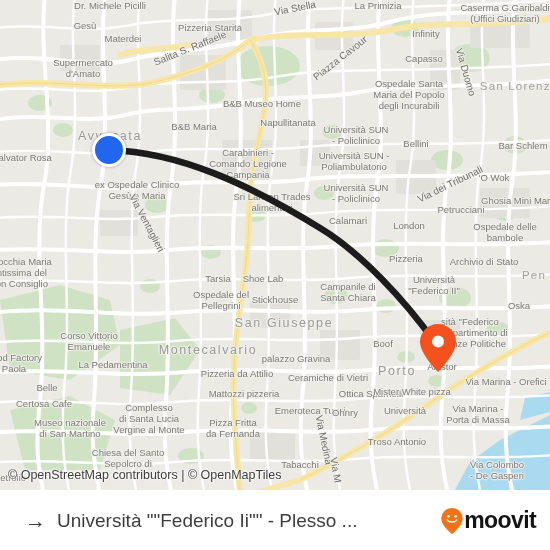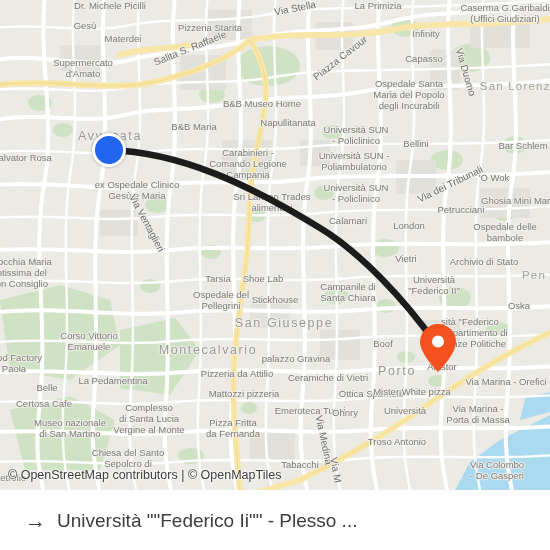--- a/index.html
+++ b/index.html
@@ -263,21 +263,21 @@
 bambole</div>
         <div class="lbl poi" style="left: 137px; top: 178px; margin-top: 12px;">ex Ospedale Clinico
 Gesù e Maria</div>
         <div class="lbl poi" style="left: 248px; top: 163px;">Carabinieri -
 Comando Legione
 Campania</div>
         <div class="lbl poi" style="left: 272px; top: 202px;">Sri Lankan Trades
 alimentari</div>
         <div class="lbl poi" style="left: 22px; top: 157px;">Salvator Rosa</div>
         <div class="lbl road" style="left: 147px; top: 223px; transform: translate(-50%, -50%) rotate(62deg);">Via Ventaglieri</div>
-        <div class="lbl poi" style="left: 406px; top: 258px;">Vietri</div>
+        <div class="lbl poi" style="left: 406px; top: 258px;">Pizzeria</div>
         <div class="lbl poi" style="left: 484px; top: 261px;">Archivio di Stato</div>
         <div class="lbl area2" style="left: 534px; top: 275px;">Pen</div>
         <div class="lbl poi" style="left: 434px; top: 285px;">Università
 "Federico II"</div>
         <div class="lbl poi" style="left: 519px; top: 305px;">Oska</div>
         <div class="lbl poi" style="left: 470px; top: 332px;">sità "Federico
 II" Dipartimento di
 Scienze Politiche</div>
         <div class="lbl poi" style="left: 16px; top: 272px;">Parrocchia Maria
 Santissima del
@@ -306,21 +306,21 @@
         <div class="lbl poi" style="left: 345px; top: 412px;">Ohnry</div>
         <div class="lbl poi" style="left: 412px; top: 391px;">Mister White pizza</div>
         <div class="lbl poi" style="left: 405px; top: 410px;">Università</div>
         <div class="lbl poi" style="left: 478px; top: 414px;">Via Marina -
 Porta di Massa</div>
         <div class="lbl poi" style="left: 397px; top: 441px;">Troso Antonio</div>
         <div class="lbl road" style="left: 324px; top: 440px; transform: translate(-50%, -50%) rotate(78deg);">Via Medina</div>
         <div class="lbl poi" style="left: 233px; top: 428px;">Pizza Fritta
 da Fernanda</div>
         <div class="lbl poi" style="left: 300px; top: 464px;">Tabacchi</div>
-        <div class="lbl poi" style="left: 102px; top: 380px; padding-left: 22px;">La Pedamentina</div>
+        <div class="lbl poi" style="left: 102px; top: 364px; padding-left: 22px;">La Pedamentina</div>
         <div class="lbl poi" style="left: 47px; top: 387px;">Belle</div>
         <div class="lbl poi" style="left: 44px; top: 403px;">Certosa Cafe</div>
         <div class="lbl poi" style="left: 70px; top: 428px;">Museo nazionale
 di San Martino</div>
         <div class="lbl poi" style="left: 149px; top: 418px;">Complesso
 di Santa Lucia
 Vergine al Monte</div>
         <div class="lbl poi" style="left: 128px; top: 458px;">Chiesa del Santo
 Sepolcro di</div>
         <div class="lbl poi" style="left: 14px; top: 363px;">Food Factory
@@ -346,14 +346,23 @@
     <div class="attrib">
       <span>© OpenStreetMap contributors | © OpenMapTiles</span>
     </div>
   </div>
 
   <div class="bottombar">
     <div class="trip">
       <span class="arrow">→</span>
       <span class="to">Università ""Federico Ii"" - Plesso ...</span>
     </div>
+    <div class="moovit">
+      <svg width="22" height="26" viewBox="0 0 36 44">
+        <path d="M18 0 C8 0 0 8 0 18 C0 30 18 44 18 44 C18 44 36 30 36 18 C36 8 28 0 18 0 Z" fill="#f47216"></path>
+        <circle cx="12" cy="14" r="2.2" fill="#ffffff"></circle>
+        <circle cx="24" cy="14" r="2.2" fill="#ffffff"></circle>
+        <path d="M10 20 C13 25 23 25 26 20" stroke="#ffffff" stroke-width="2.6" fill="none" stroke-linecap="round"></path>
+      </svg>
+      <span class="wordmark">moovit</span>
+    </div>
   </div>
 </div>
 
 </body></html>

